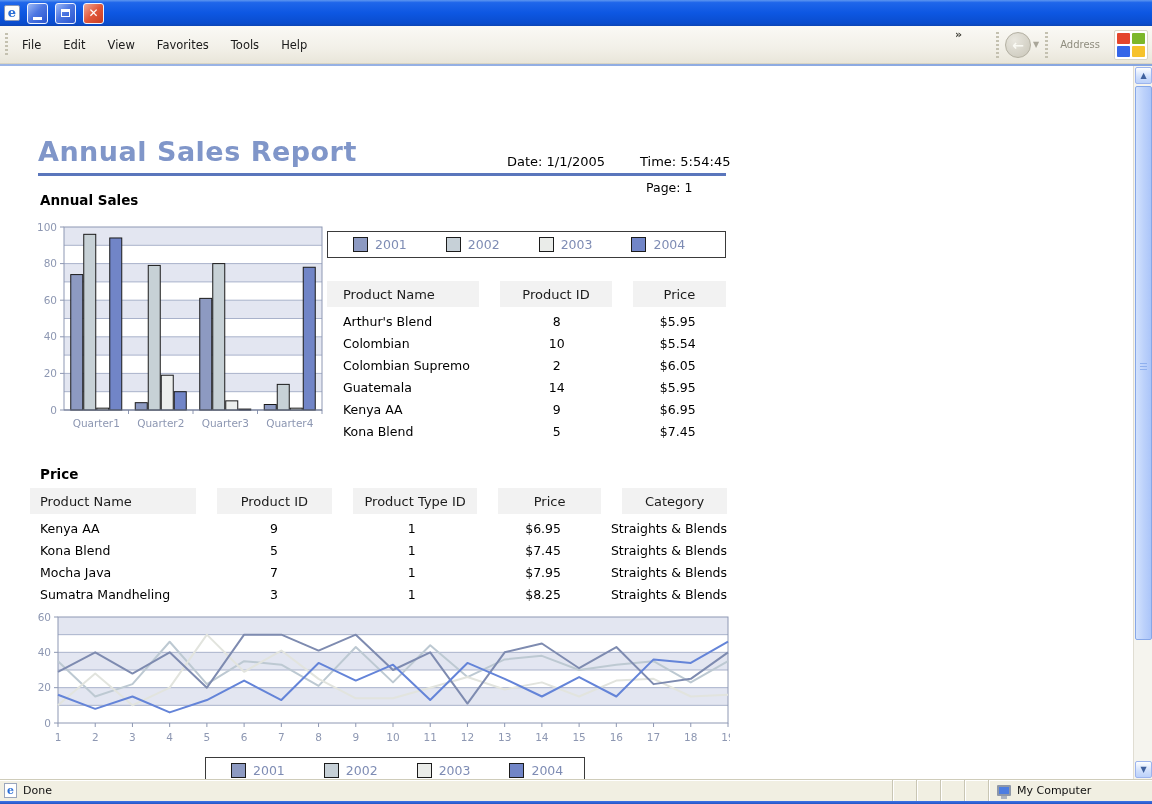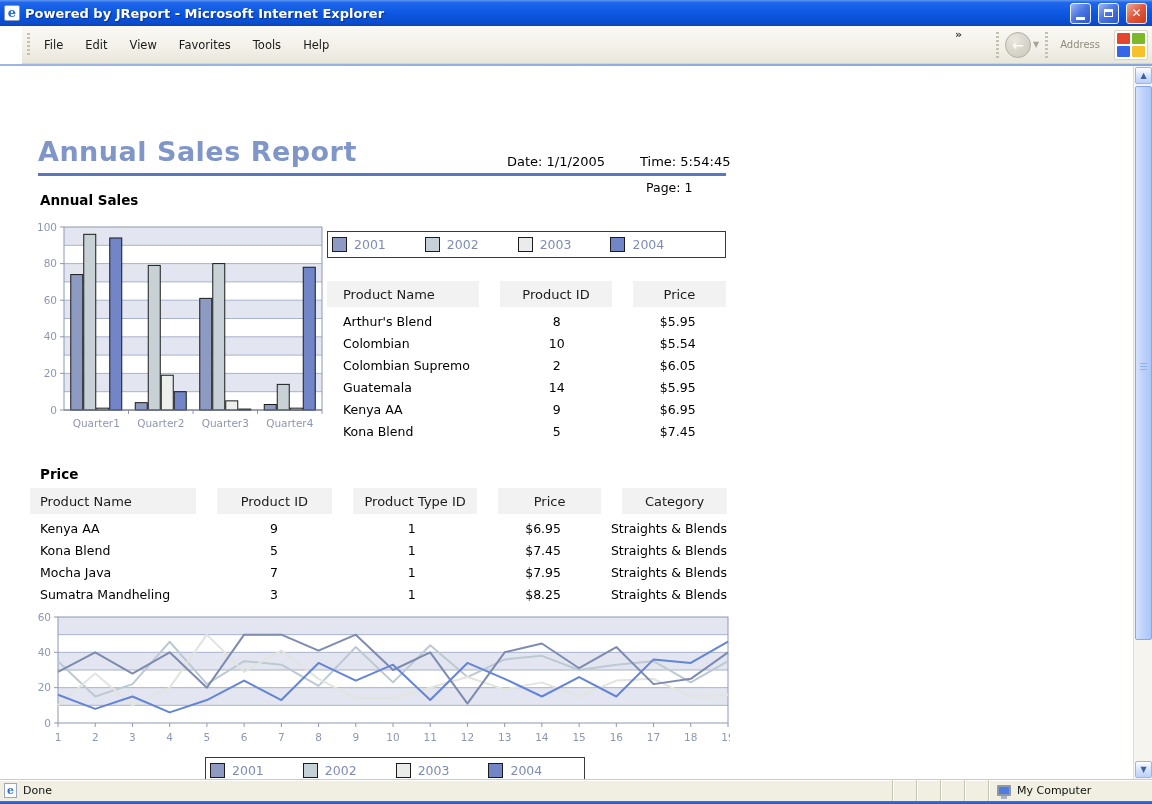--- a/index.html
+++ b/index.html
@@ -15,21 +15,21 @@
   .titlebar-text { flex:1; color:#fff; font-weight:bold; font-size:13px; text-shadow:1px 1px 1px #0c338a; white-space:nowrap; }
   .tb-btn { width:21px; height:21px; border:1px solid #eef3ff; border-radius:3px; margin-left:2px;
     display:flex; align-items:center; justify-content:center; color:#fff; cursor:default; }
   .btn-blue { background:linear-gradient(135deg,#9db9f5 0%,#4d77e2 45%,#2a55cf 100%); }
   .btn-close { background:linear-gradient(135deg,#f0a896 0%,#e1573a 50%,#c83d22 100%); font-size:12px; font-weight:bold; }
   .glyph-min { width:9px; height:3px; background:#fff; margin-top:10px; }
   .glyph-restore { width:9px; height:8px; border:1px solid #fff; border-top-width:3px; }
 
   
   .menubar { height:38px; flex:0 0 38px; background:linear-gradient(180deg,#faf9f5 0%,#f2f0e8 60%,#e9e6da 100%);
-    display:flex; align-items:center; position:relative; border-bottom:1px solid #d8d4c4;margin-left:22px; }
+    display:flex; align-items:center; position:relative; border-bottom:1px solid #d8d4c4; }
   .grip { width:3px; height:24px; margin:0 6px 0 5px;
     background-image:repeating-linear-gradient(180deg,#c4c1b0 0 2px,transparent 2px 4px); }
   .menu-item { font-size:11.5px; color:#1a1a1a; padding:4px 8px; margin-right:6px; cursor:default; }
   .tb-right { margin-left:auto; display:flex; align-items:center; height:100%; position:relative; padding-right:4px; }
   .tb-sep { width:3px; height:26px; margin:0 6px;
     background-image:repeating-linear-gradient(180deg,#c4c1b0 0 2px,transparent 2px 4px); }
   .back-btn { width:26px; height:26px; border-radius:50%; border:1px solid #b3b0a2;
     background:radial-gradient(circle at 35% 30%,#e9e7df,#c9c6b9); color:#fafaf4; font-size:14px; font-weight:bold;
     display:flex; align-items:center; justify-content:center; }
   .back-caret { color:#a9a699; font-size:8px; margin-left:2px; }
@@ -55,21 +55,21 @@
   .r-section { position:absolute; font-size:13.5px; font-weight:bold; color:#000; }
   .r-sec1 { left:40px; top:78px; }
   .r-sec2 { left:40px; top:352px; }
 
   svg.chart { position:absolute; }
   #bar-svg { left:34px; top:104px; }
   #line-svg { left:28px; top:496px; }
 
   
   .legend { position:absolute; border:1px solid #3a3a3a; background:#fff; display:flex; align-items:center;
-    gap:39px; padding-left:4px; height:27px; }
+    gap:39px; padding-left:25px; height:27px; }
   #legend-top { left:327px; top:117px; width:399px; }
   #legend-bottom { left:205px; top:643px; width:380px; }
   .lg-item { display:flex; align-items:center; gap:7px; font-size:12.5px; color:#7e8cb4; }
   .lg-swatch { width:15px; height:15px; border:1px solid #1c1c1c; }
 
   
   .rtable { position:absolute; font-size:12.5px; }
   #table-products { left:327px; top:167px; width:399px; }
   #table-price { left:30px; top:374px; width:697px; }
   .hrow { display:flex; gap:21px; margin-bottom:3px;text-align:right; }
@@ -107,21 +107,20 @@
   .mycomp-icon::after { content:""; position:absolute; left:2px; bottom:-5px; width:6px; height:3px; background:#aab2bf; }
   .bottomedge { height:3px; flex:0 0 3px; background:linear-gradient(180deg,#3e74e8,#2254c4); }
 </style>
 </head>
 <body>
 
 <div class="window">
 
   <div class="titlebar">
     <div class="ie-page-icon">e</div>
-    <div class="titlebar-text">Powered by JReport - Microsoft Internet Explorer</div>
     <div class="tb-btn btn-blue">
         <span class="glyph-min"></span>
       </div>
     <div class="tb-btn btn-blue">
         <span class="glyph-restore"></span>
       </div>
     <div class="tb-btn btn-close">✕</div>
   </div>
 
   <div class="menubar">

